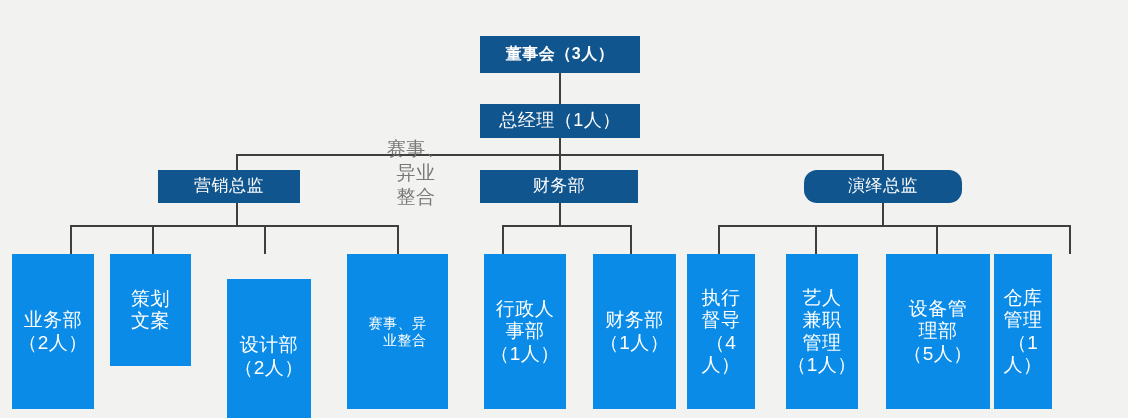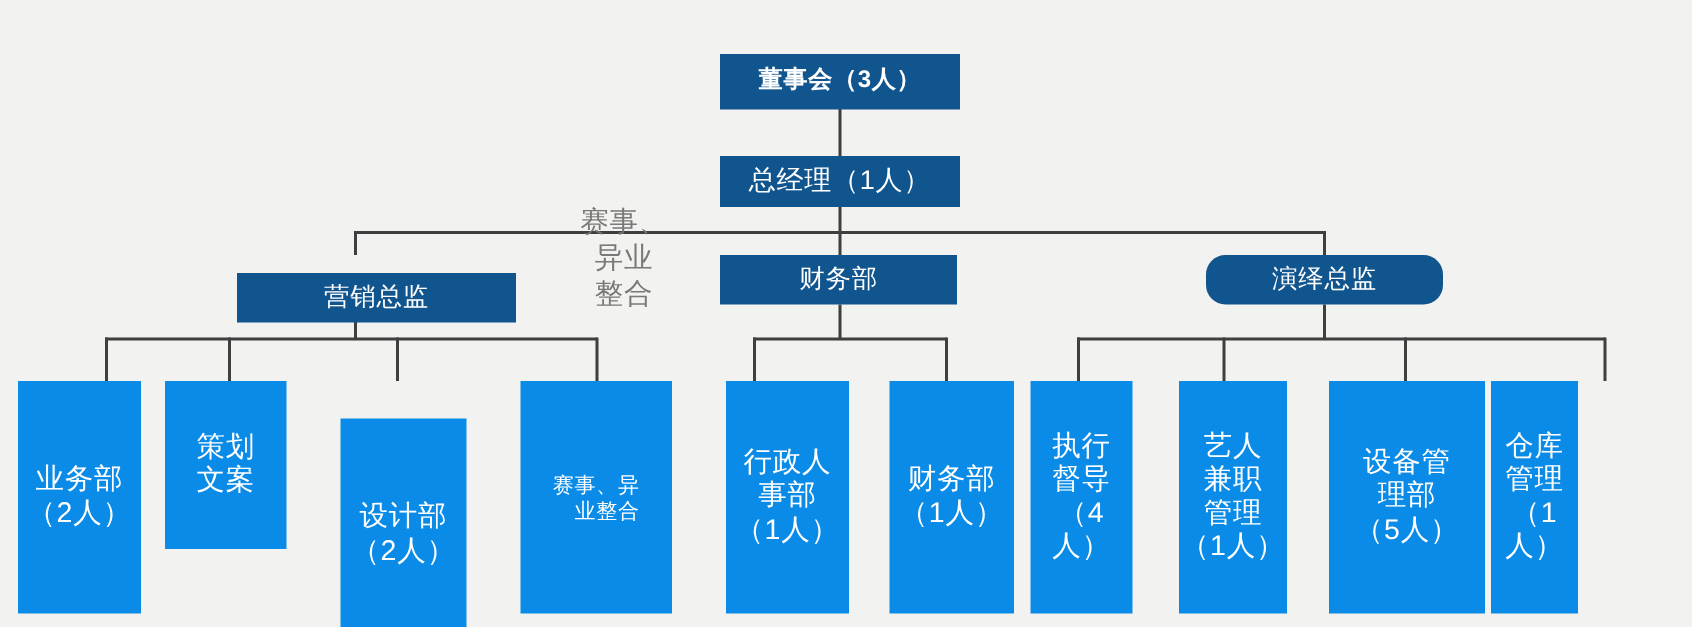--- a/index.html
+++ b/index.html
@@ -101,21 +101,21 @@
   <div class="conn v" style="left:1069px; top:225px; height:29px;"></div>
 
   <div class="ghost" style="left:379px; top:137px; width:74px;">赛事、
 异业
 整合</div>
 
   <div class="node dark root" style="left:480px; top:36px; width:160px; height:37px;">董事会（3人）</div>
 
   <div class="node dark lvl2" style="left:480px; top:104px; width:160px; height:34px;">总经理（1人）</div>
 
-  <div class="node dark lvl3" style="left:158px; top:182px; width:186px; height:33px;">营销总监</div>
+  <div class="node dark lvl3" style="left:158px; top:170px; width:142px; height:33px;">营销总监</div>
   <div class="node dark lvl3" style="left:480px; top:170px; width:158px; height:33px;">财务部</div>
   <div class="node dark lvl3" style="left:804px; top:170px; width:158px; height:33px;border-radius:13px;">演绎总监</div>
 
   <div class="node light leaf" style="left:12px; top:254px; width:82px; height:155px;">业务部
 （2人）</div>
   <div class="node light leaf" style="left:110px; top:254px; width:81px; height:112px;">策划
 文案</div>
   <div class="node light leaf" style="left:227px; top:254px; width:84px; height:155px;margin-top:25px;">设计部
 （2人）</div>
   <div class="node light leaf small" style="left:347px; top:254px; width:101px; height:155px;">赛事、异

